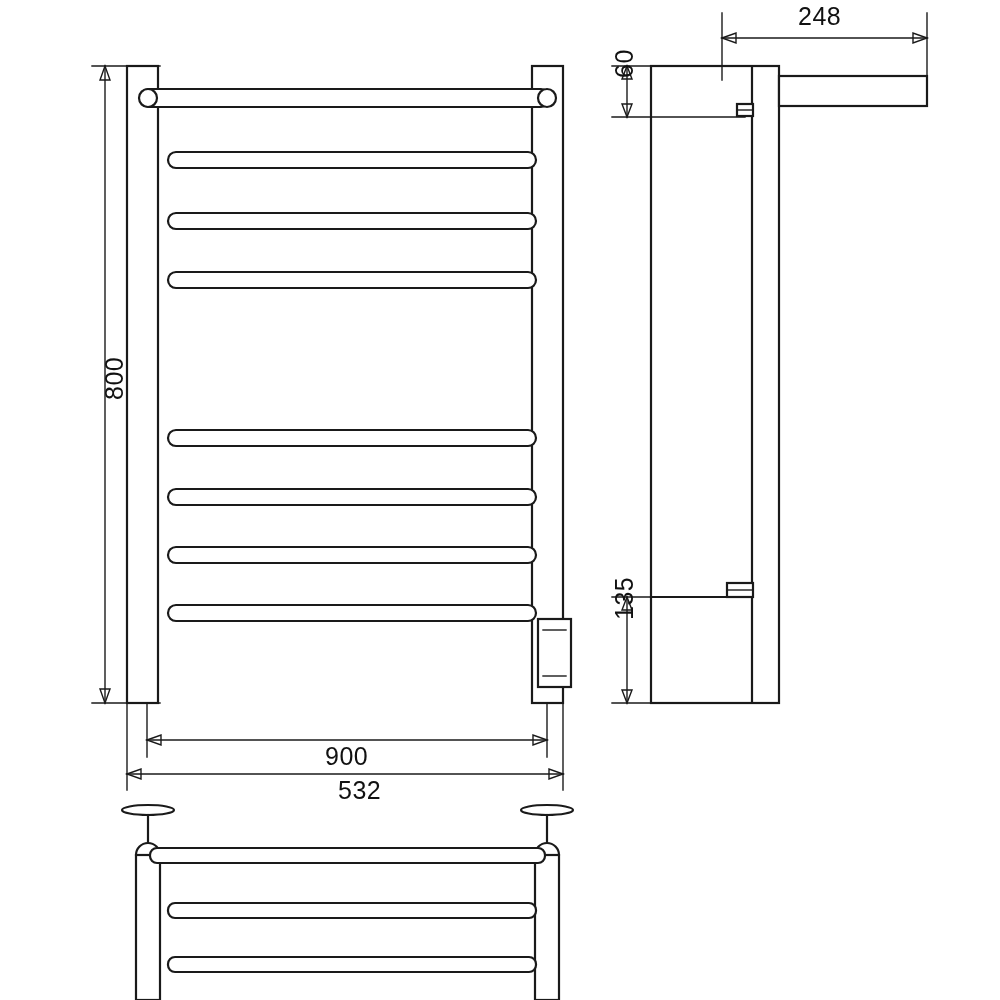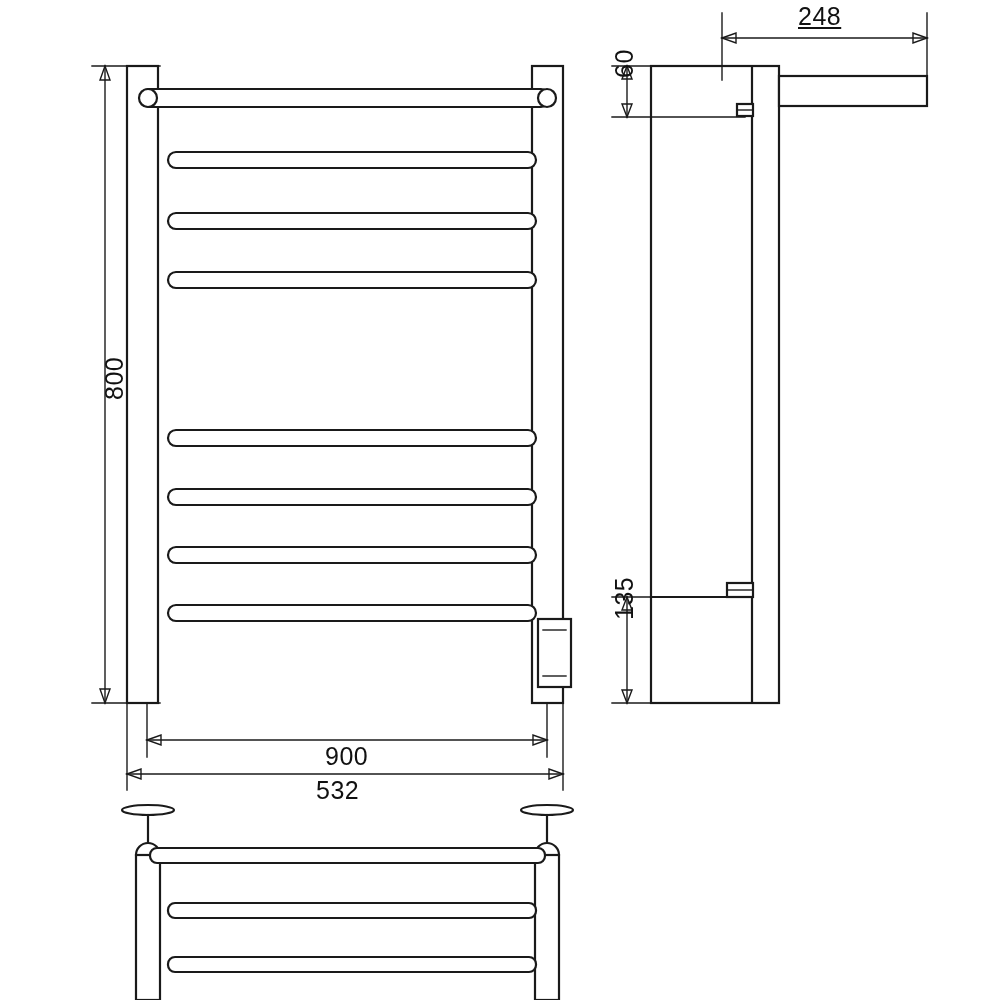--- a/index.html
+++ b/index.html
@@ -164,21 +164,21 @@
       <rect class="fillwhite" x="168" y="903" width="368" height="15" rx="7"></rect>
       <rect class="fillwhite" x="168" y="957" width="368" height="15" rx="7"></rect>
     </g>
 
   </svg>
 
   <div class="dim-label vert" style="left: 100px; top: 400px;">800</div>
 
   <div class="dim-label" style="left: 325px; top: 742px;">900</div>
 
-  <div class="dim-label" style="left: 316px; top: 776px;">532</div>
+  <div class="dim-label" style="left: 338px; top: 776px;">532</div>
 
-  <div class="dim-label" style="left: 798px; top: 2px; text-decoration: underline;">248</div>
+  <div class="dim-label" style="left: 798px; top: 2px;">248</div>
 
   <div class="dim-label vert" style="left: 610px; top: 78px;">60</div>
 
   <div class="dim-label vert" style="left: 610px; top: 620px;">135</div>
 
 </div>
 
 </body></html>

